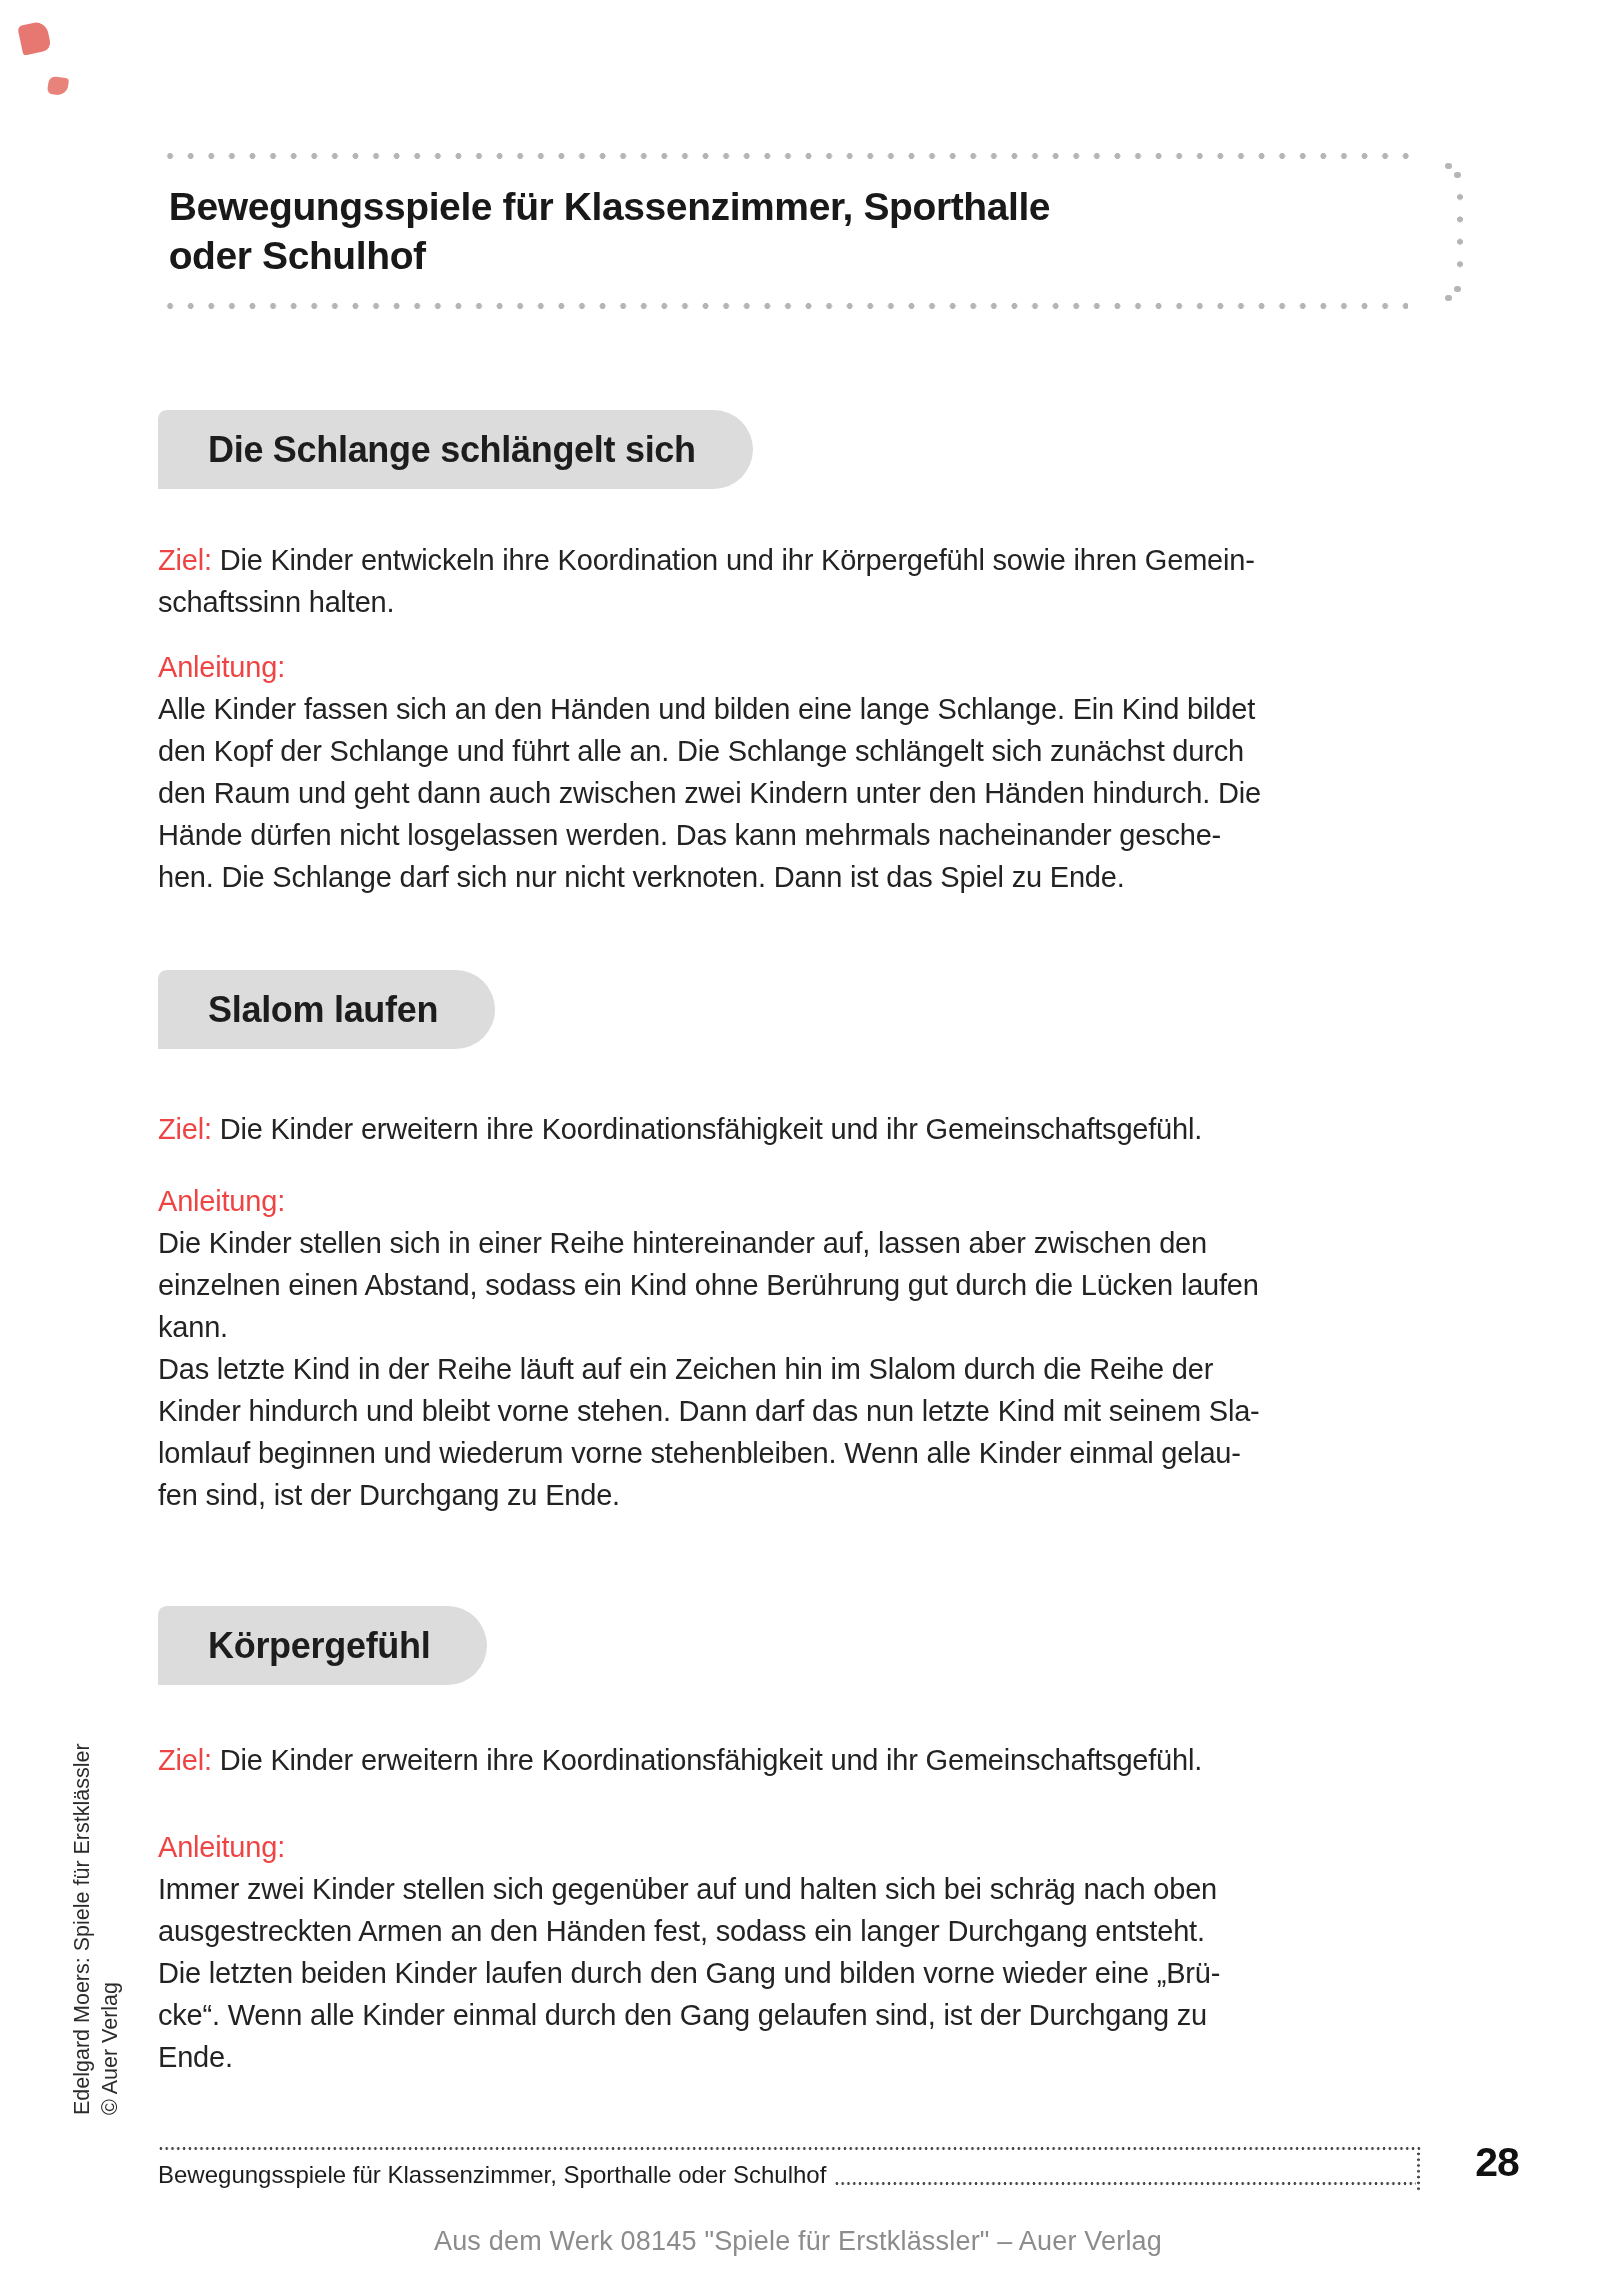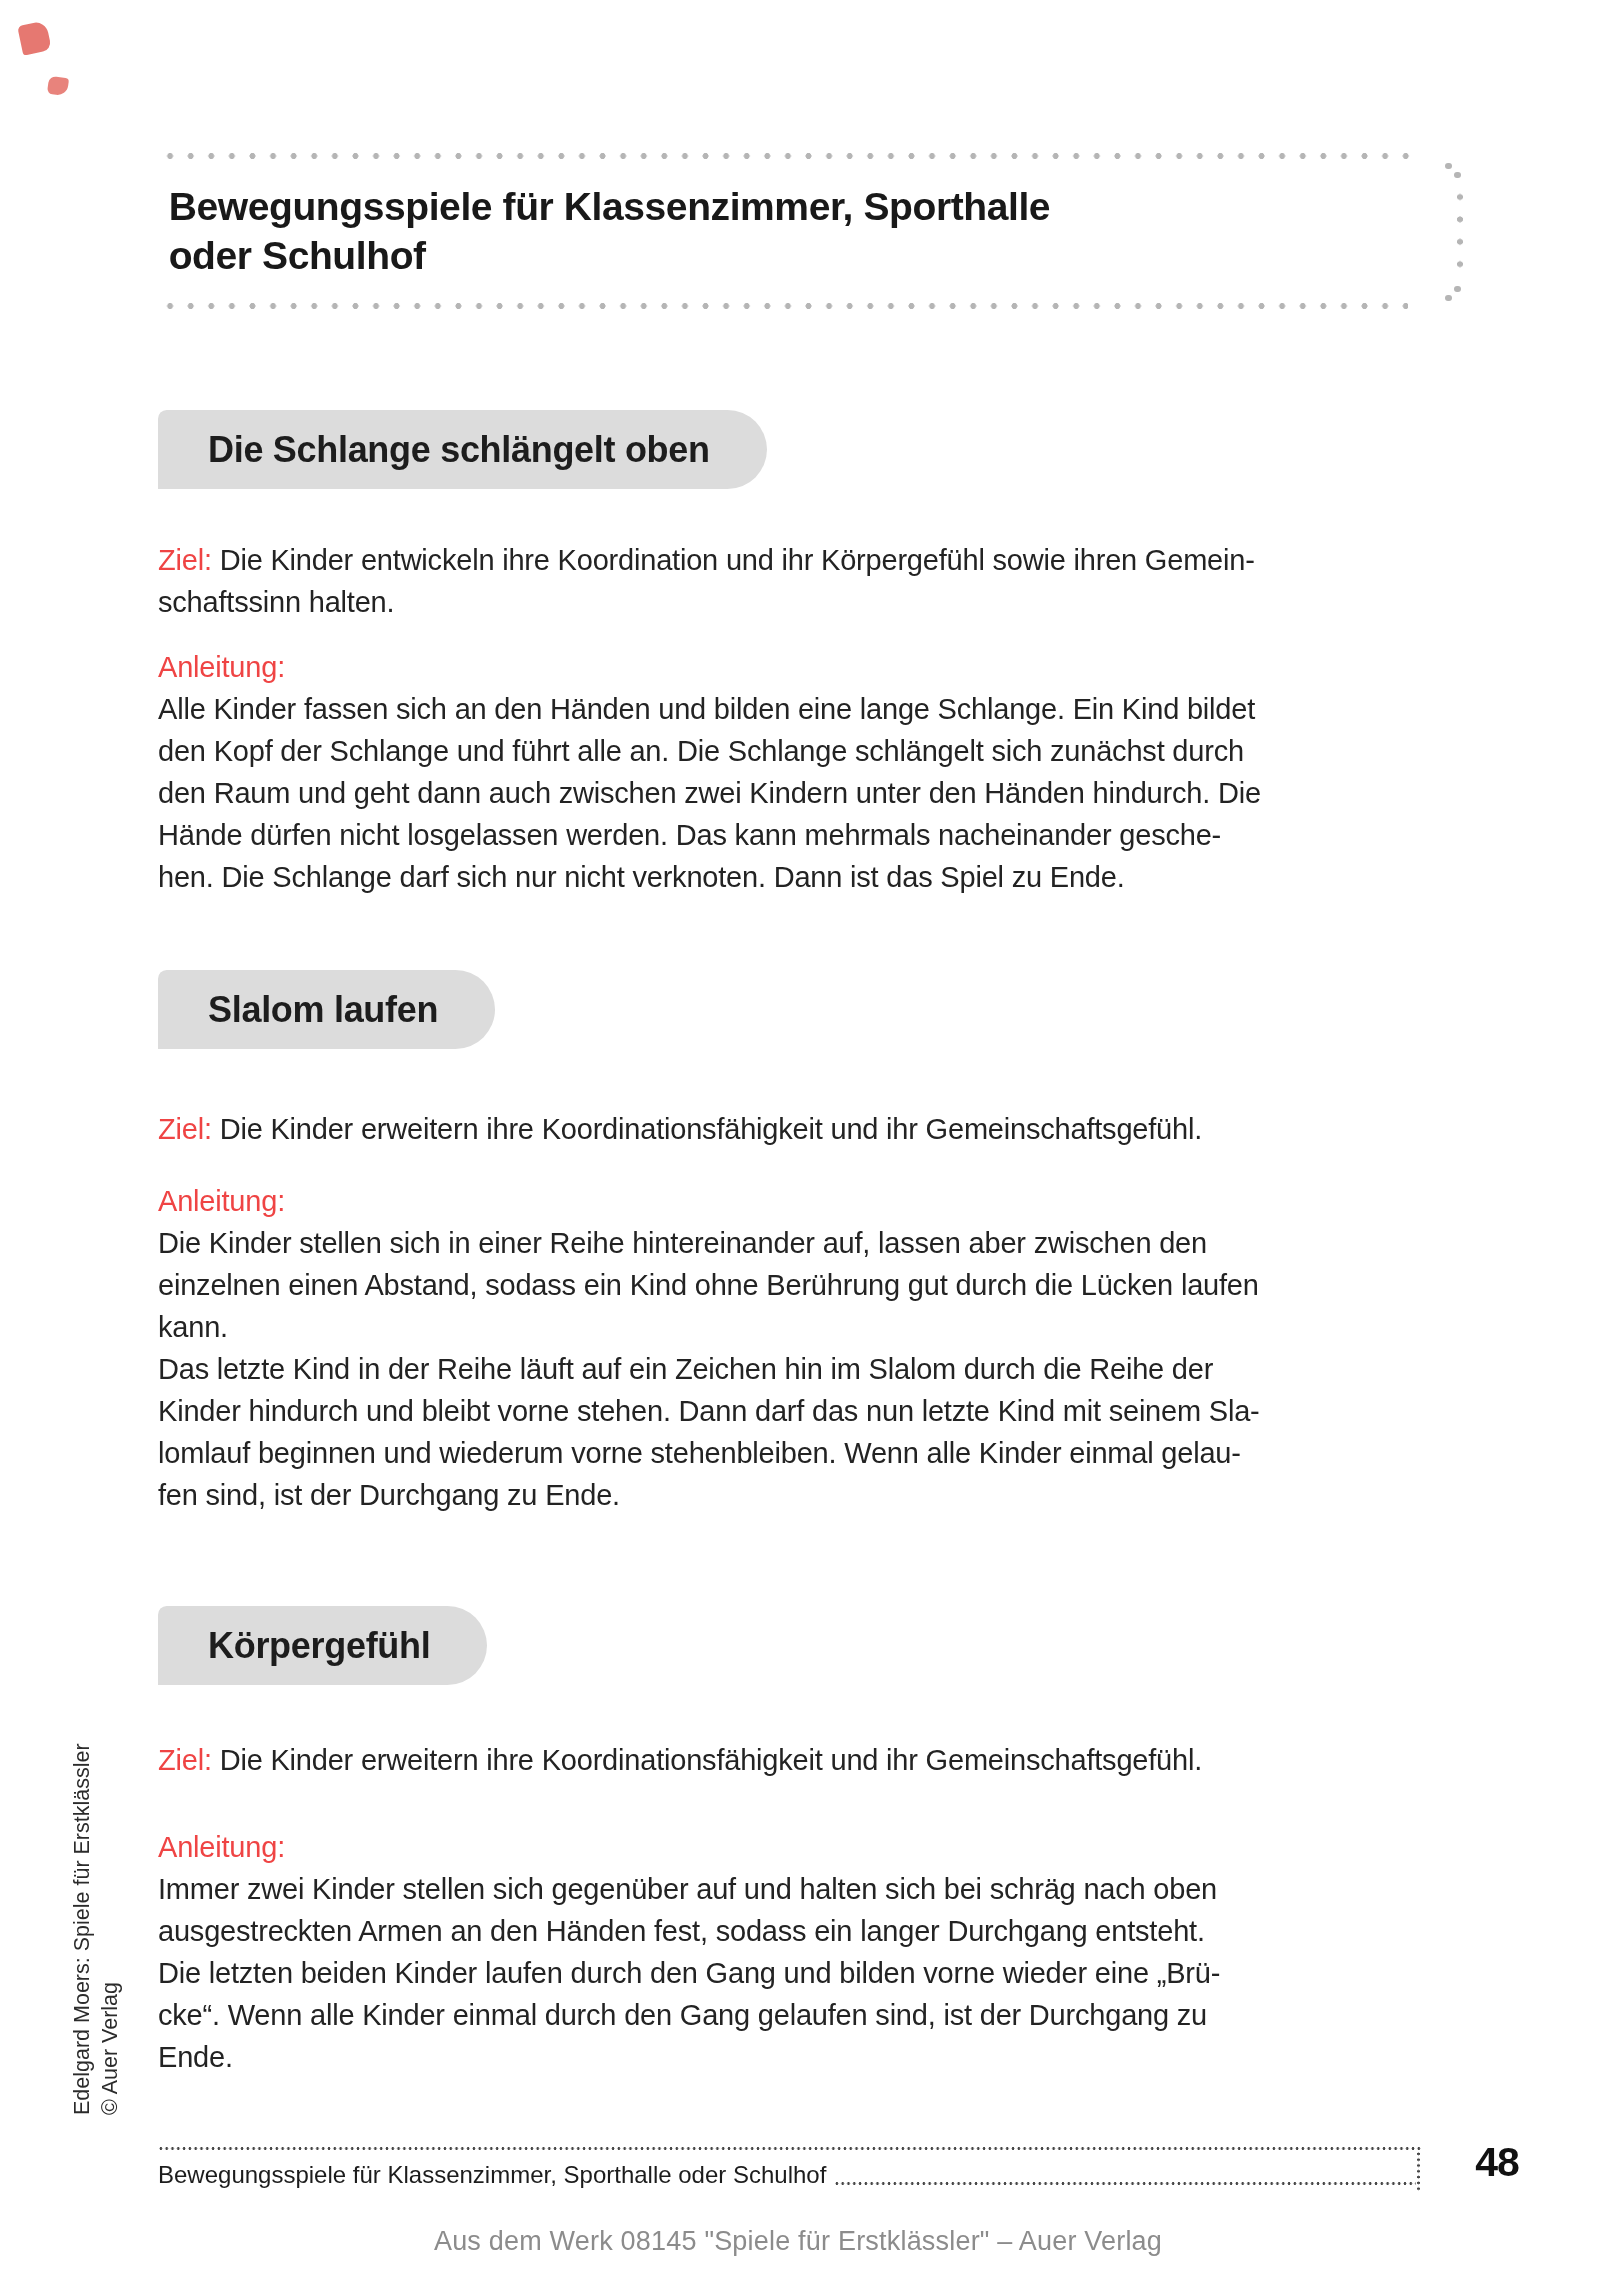--- a/index.html
+++ b/index.html
@@ -108,21 +108,21 @@
     <span class="cdot br1"></span>
     <span class="cdot br2"></span>
     <h1 class="title-text" style="margin:0;">Bewegungsspiele für Klassenzimmer, Sporthalle
 oder Schulhof</h1>
     <div class="dotrow bottom"></div>
   </div>
 
   <div class="content">
 
     <div class="section-heading s1-head">
-      <span>Die Schlange schlängelt oben</span>
+      <span>Die Schlange schlängelt sich</span>
     </div>
     <p class="para s1-ziel"><strong class="para-label">Ziel:</strong> <span class="lines">Die Kinder entwickeln ihre Koordination und ihr Körpergefühl sowie ihren Gemein-
 schaftssinn halten.</span></p>
     <p class="para s1-anl">
       <strong class="para-label block">Anleitung:</strong>
       <span class="lines block">Alle Kinder fassen sich an den Händen und bilden eine lange Schlange. Ein Kind bildet
 den Kopf der Schlange und führt alle an. Die Schlange schlängelt sich zunächst durch
 den Raum und geht dann auch zwischen zwei Kindern unter den Händen hindurch. Die
 Hände dürfen nicht losgelassen werden. Das kann mehrmals nacheinander gesche-
 hen. Die Schlange darf sich nur nicht verknoten. Dann ist das Spiel zu Ende.</span>
@@ -162,17 +162,17 @@
     <span class="block">Edelgard Moers: Spiele für Erstklässler</span>
     <span class="block">© Auer Verlag</span>
   </div>
 
   <div class="footer-rule-top fine-dots-x"></div>
   <div class="footer-rule-right"></div>
   <div class="footer-row">
     <span class="footer-title">Bewegungsspiele für Klassenzimmer, Sporthalle oder Schulhof</span>
     <span class="footer-leader fine-dots-x"></span>
   </div>
-  <div class="page-number">48</div>
+  <div class="page-number">28</div>
   <div class="source-line">Aus dem Werk 08145 "Spiele für Erstklässler" – Auer Verlag</div>
 
 </div>
 
 
 </body></html>

